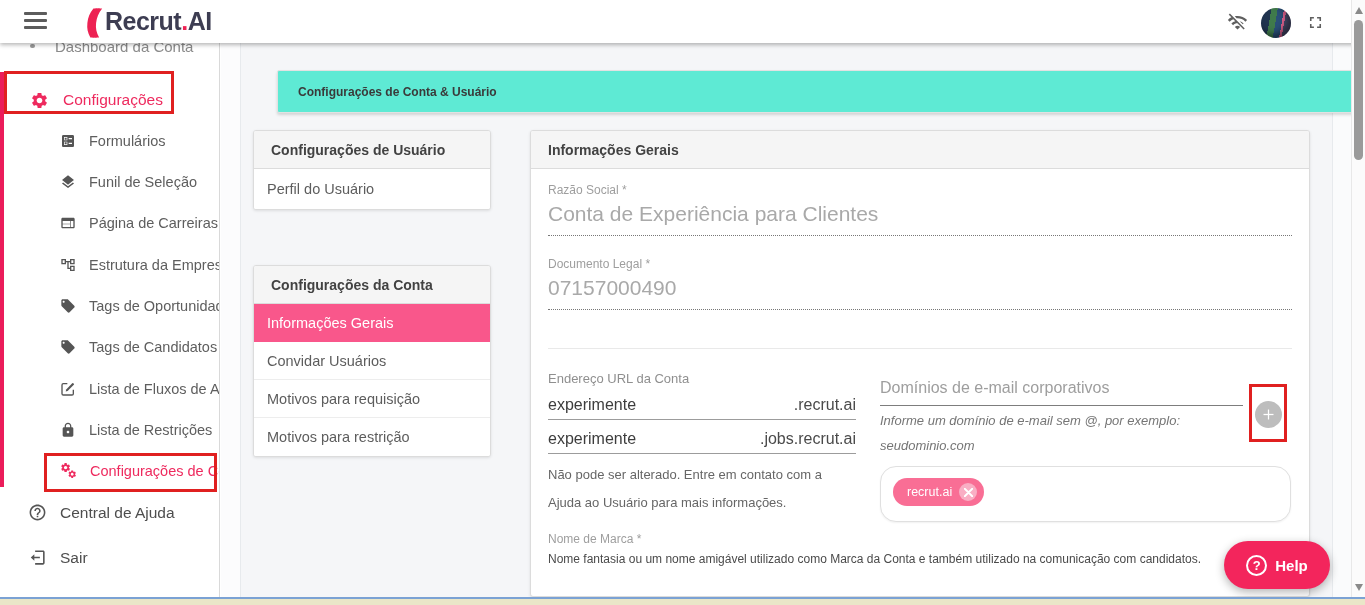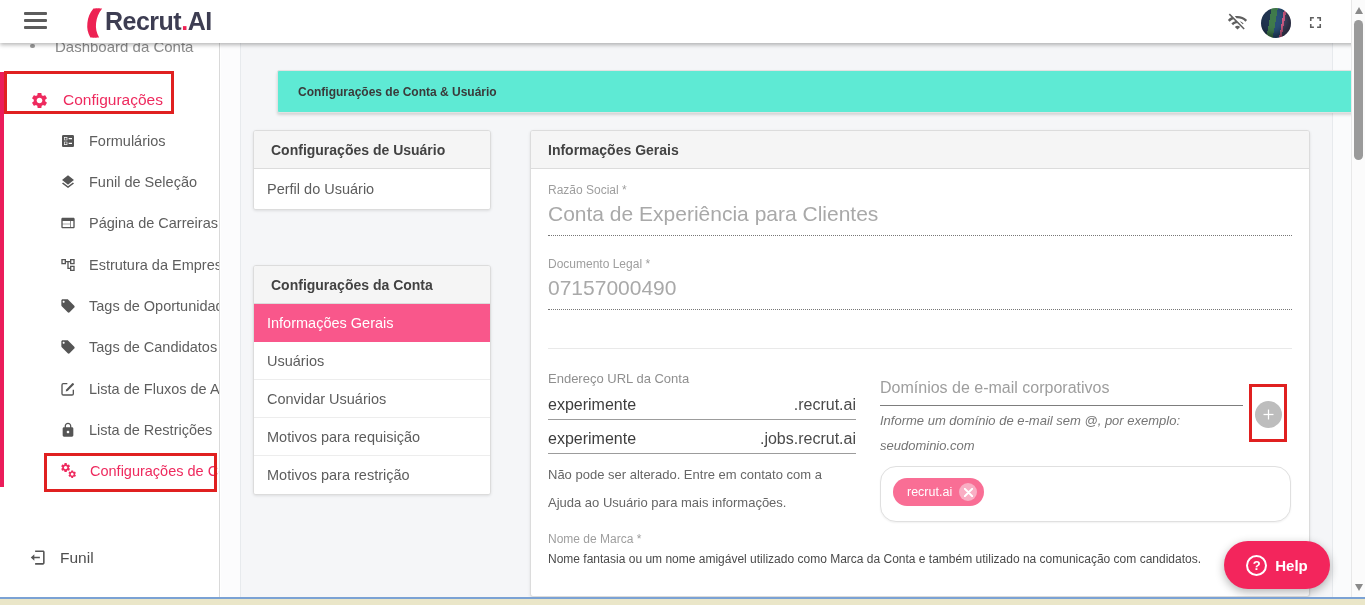--- a/index.html
+++ b/index.html
@@ -255,29 +255,37 @@
             <path d="M19.14 12.94c.04-.3.06-.61.06-.94 0-.32-.02-.64-.07-.94l2.03-1.58c.18-.14.23-.41.12-.61l-1.92-3.32c-.12-.22-.37-.29-.59-.22l-2.39.96c-.5-.38-1.03-.7-1.62-.94l-.36-2.54c-.04-.24-.24-.41-.48-.41h-3.84c-.24 0-.43.17-.47.41l-.36 2.54c-.59.24-1.13.57-1.62.94l-2.39-.96c-.22-.08-.47 0-.59.22L2.74 8.87c-.12.21-.08.47.12.61l2.03 1.58c-.05.3-.09.63-.09.94s.02.64.07.94l-2.03 1.58c-.18.14-.23.41-.12.61l1.92 3.32c.12.22.37.29.59.22l2.39-.96c.5.38 1.03.7 1.62.94l.36 2.54c.05.24.24.41.48.41h3.84c.24 0 .44-.17.47-.41l.36-2.54c.59-.24 1.13-.56 1.62-.94l2.39.96c.22.08.47 0 .59-.22l1.92-3.32c.12-.22.07-.47-.12-.61l-2.01-1.58zM12 15.6c-1.98 0-3.6-1.62-3.6-3.6s1.62-3.6 3.6-3.6 3.6 1.62 3.6 3.6-1.62 3.6-3.6 3.6z"></path>
           </g>
           <g transform="translate(10.5,10.5) scale(.56)">
             <path d="M19.14 12.94c.04-.3.06-.61.06-.94 0-.32-.02-.64-.07-.94l2.03-1.58c.18-.14.23-.41.12-.61l-1.92-3.32c-.12-.22-.37-.29-.59-.22l-2.39.96c-.5-.38-1.03-.7-1.62-.94l-.36-2.54c-.04-.24-.24-.41-.48-.41h-3.84c-.24 0-.43.17-.47.41l-.36 2.54c-.59.24-1.13.57-1.62.94l-2.39-.96c-.22-.08-.47 0-.59.22L2.74 8.87c-.12.21-.08.47.12.61l2.03 1.58c-.05.3-.09.63-.09.94s.02.64.07.94l-2.03 1.58c-.18.14-.23.41-.12.61l1.92 3.32c.12.22.37.29.59.22l2.39-.96c.5.38 1.03.7 1.62.94l.36 2.54c.05.24.24.41.48.41h3.84c.24 0 .44-.17.47-.41l.36-2.54c.59-.24 1.13-.56 1.62-.94l2.39.96c.22.08.47 0 .59-.22l1.92-3.32c.12-.22.07-.47-.12-.61l-2.01-1.58zM12 15.6c-1.98 0-3.6-1.62-3.6-3.6s1.62-3.6 3.6-3.6 3.6 1.62 3.6 3.6-1.62 3.6-3.6 3.6z"></path>
           </g>
         </svg>
     </span>
     <span>Configurações de Conta</span>
   </div>
 
+  <div class="side-row row-bottom" style="top:492px">
+    <span class="ic">
+      <svg width="19" height="19" viewBox="0 0 24 24" fill="currentColor">
+          <path d="M11 18h2v-2h-2v2zm1-16C6.48 2 2 6.48 2 12s4.48 10 10 10 10-4.48 10-10S17.52 2 12 2zm0 18c-4.41 0-8-3.59-8-8s3.59-8 8-8 8 3.59 8 8-3.59 8-8 8zm0-14c-2.21 0-4 1.79-4 4h2c0-1.1.9-2 2-2s2 .9 2 2c0 2-3 1.75-3 5h2c0-2.25 3-2.5 3-5 0-2.21-1.79-4-4-4z"></path>
+        </svg>
+    </span>
+    <span>Central de Ajuda</span>
+  </div>
 
   <div class="side-row row-bottom" style="top:537px">
     <span class="ic">
       <svg width="19" height="19" viewBox="0 0 24 24" fill="currentColor">
           <path d="M9 3h10c1.1 0 2 .9 2 2v14c0 1.1-.9 2-2 2H9v-2h10V5H9V3z"></path>
           <path d="M3.5 12l4.5-4v3h7v2H8v3l-4.5-4z"></path>
         </svg>
     </span>
-    <span>Funil</span>
+    <span>Sair</span>
   </div>
 </div>
 
 <div class="ann-box ann-config"></div>
 <div class="ann-box ann-conta"></div>
 
 <div class="main-bg"></div>
 <div class="strip-left"></div>
 <div class="strip-right"></div>
 <div class="vline vl-a"></div>
@@ -288,21 +296,20 @@
 </div>
 
 <div class="nav-card nav-card-user">
   <div class="nav-header">Configurações de Usuário</div>
   <div class="nav-item">Perfil do Usuário</div>
 </div>
 
 <div class="nav-card nav-card-account">
   <div class="nav-header">Configurações da Conta</div>
   <div class="nav-item active">Informações Gerais</div>
-  <div class="nav-item">Usuários</div>
   <div class="nav-item">Convidar Usuários</div>
   <div class="nav-item">Motivos para requisição</div>
   <div class="nav-item">Motivos para restrição</div>
 </div>
 
 <div class="form-panel">
   <div class="form-header">Informações Gerais</div>
   <div class="form-body">
 
     <div class="f-block-1">

